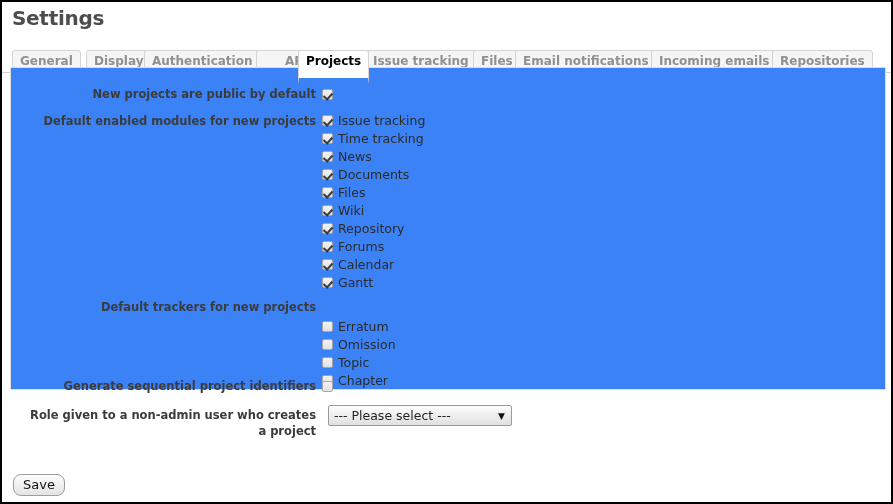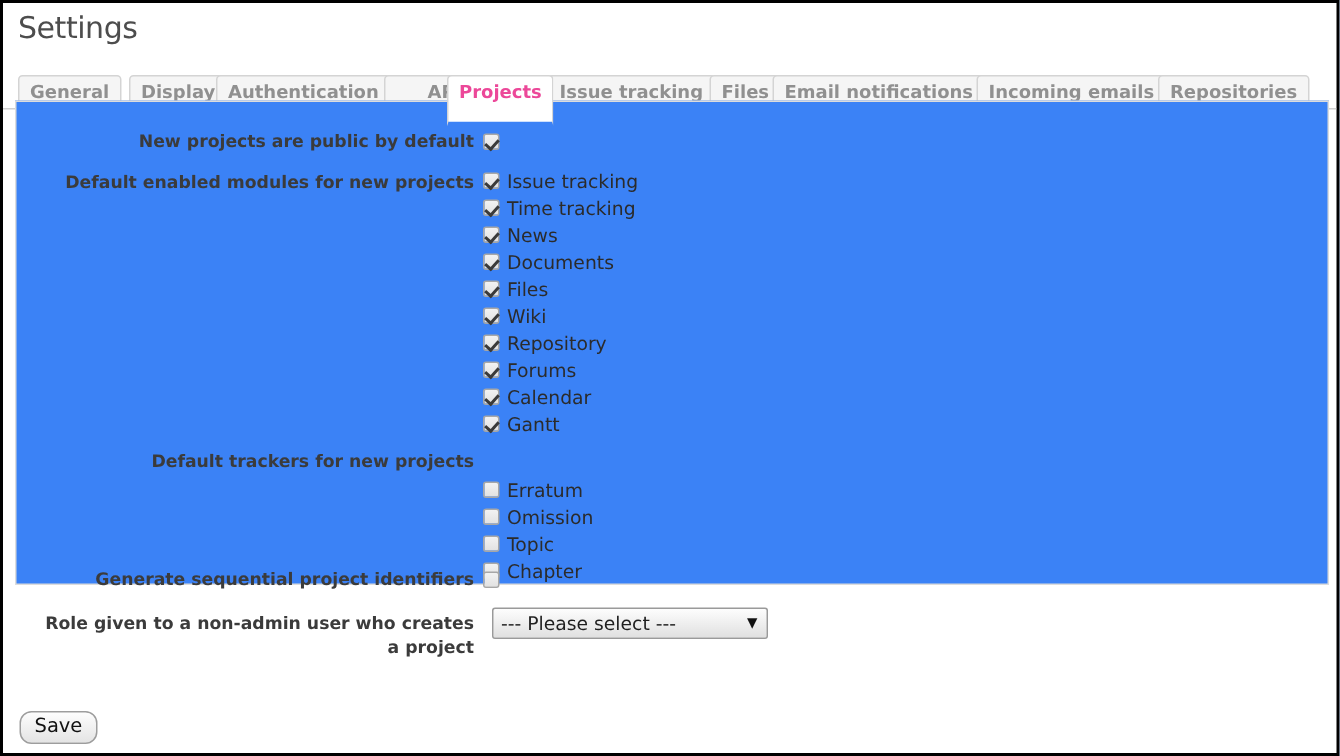--- a/index.html
+++ b/index.html
@@ -26,21 +26,21 @@
     overflow: hidden;
   }
 
   
   #page-title {
     position: absolute;
     left: 10px;
     top: 4px;
     font-family: "DejaVu Sans", sans-serif;
     font-size: 20px;
-    font-weight: normal;
+    font-weight: bold;
     color: #4d4d4d;
     letter-spacing: -0.3px;
   }
 
   
   #tabs {
     position: absolute;
     left: 0px;
     top: 48px;
     width: 889px;
@@ -60,23 +60,23 @@
     font-weight: bold;
     color: #909090;
     background: #f5f5f5;
     border: 1px solid #d4d4d4;
     border-radius: 3px 3px 0 0;
     white-space: nowrap;
     cursor: pointer;
     text-align: center;
   }
   .tab.active {
-    color: #ec4899;
+    color: #000000;
     background: #ffffff;
-    border-bottom: 3px solid #3b82f6;
+    border-bottom: 6px solid #3b82f6;
     z-index: 5;
   }
 
   
   #settings-panel {
     position: absolute;
     left: 8px;
     top: 65px;
     width: 876px;
     height: 323px;

